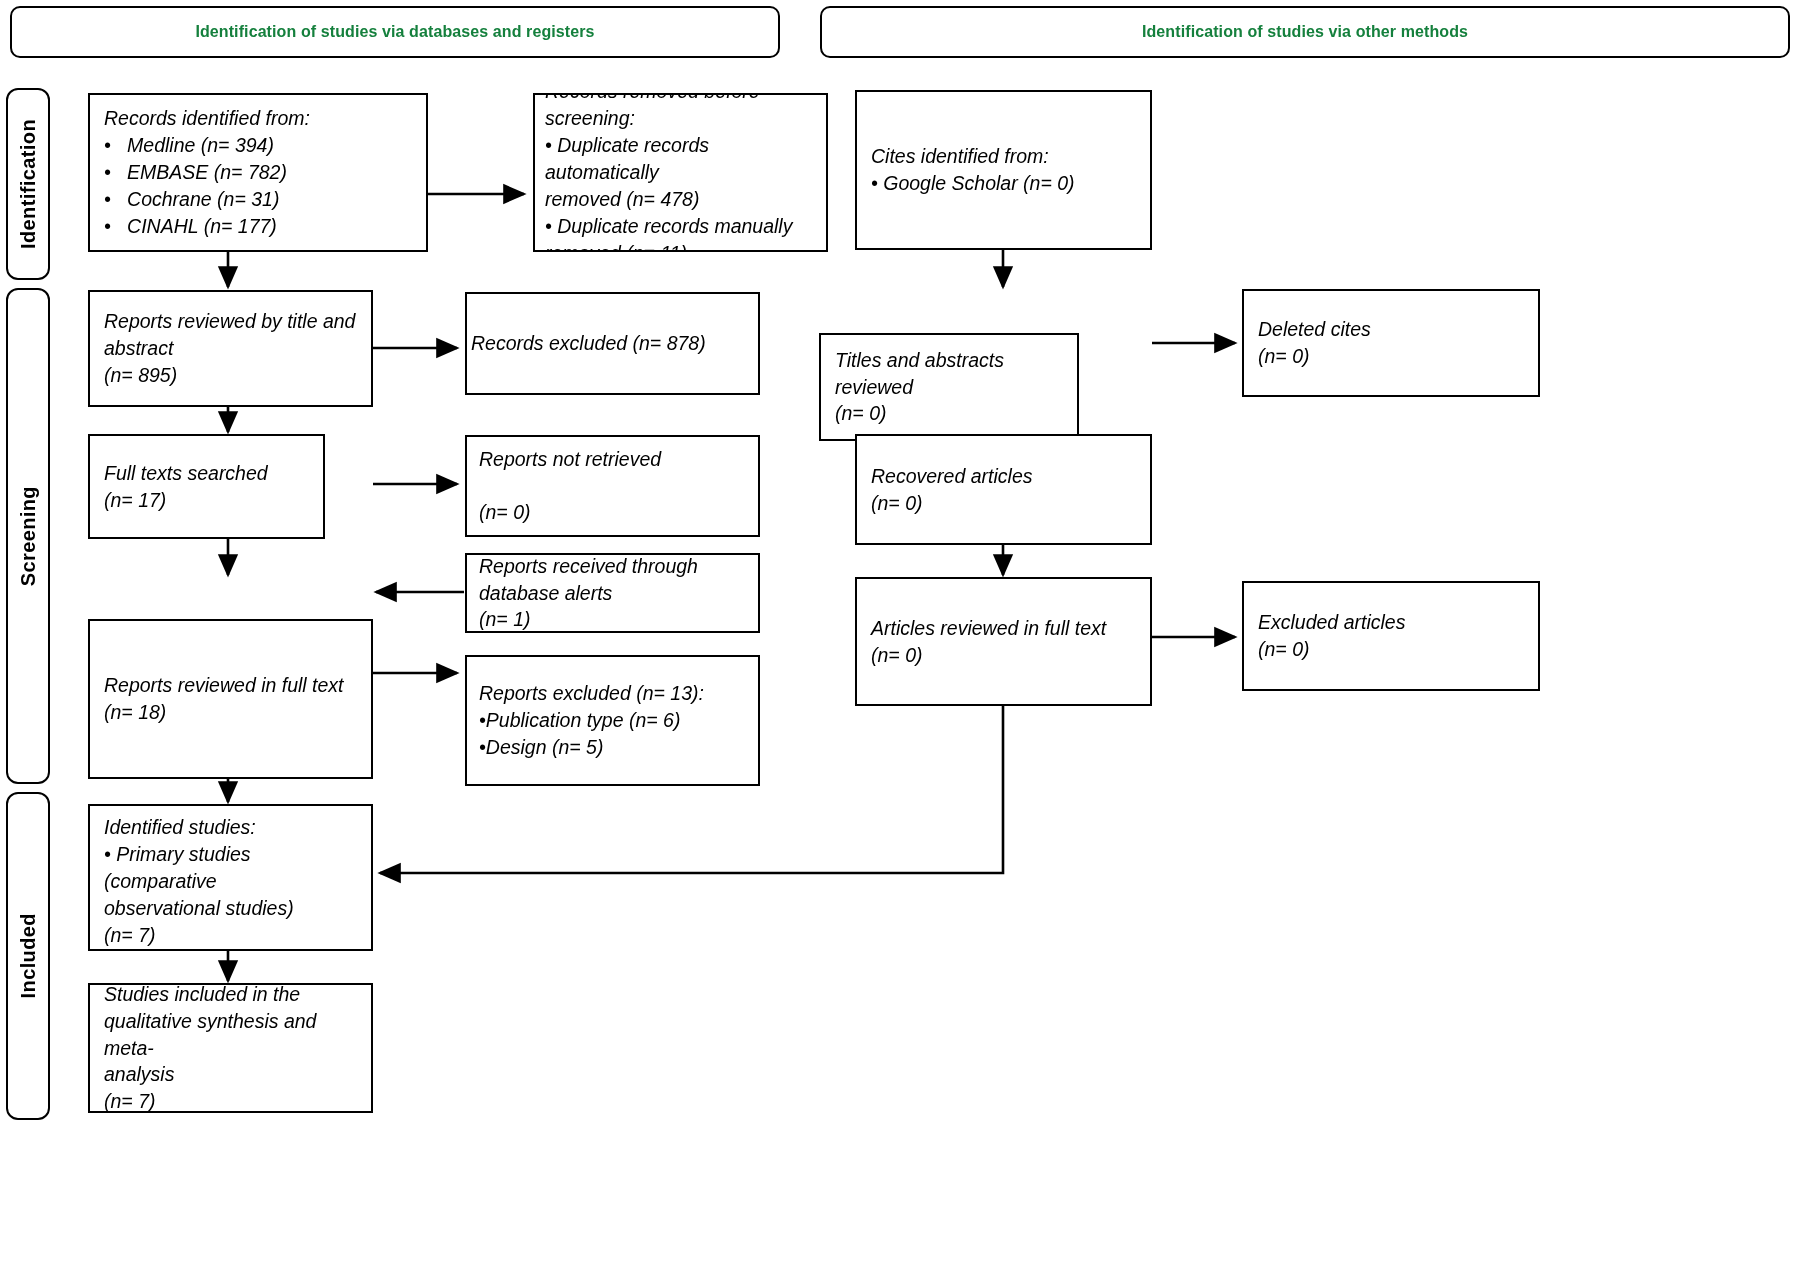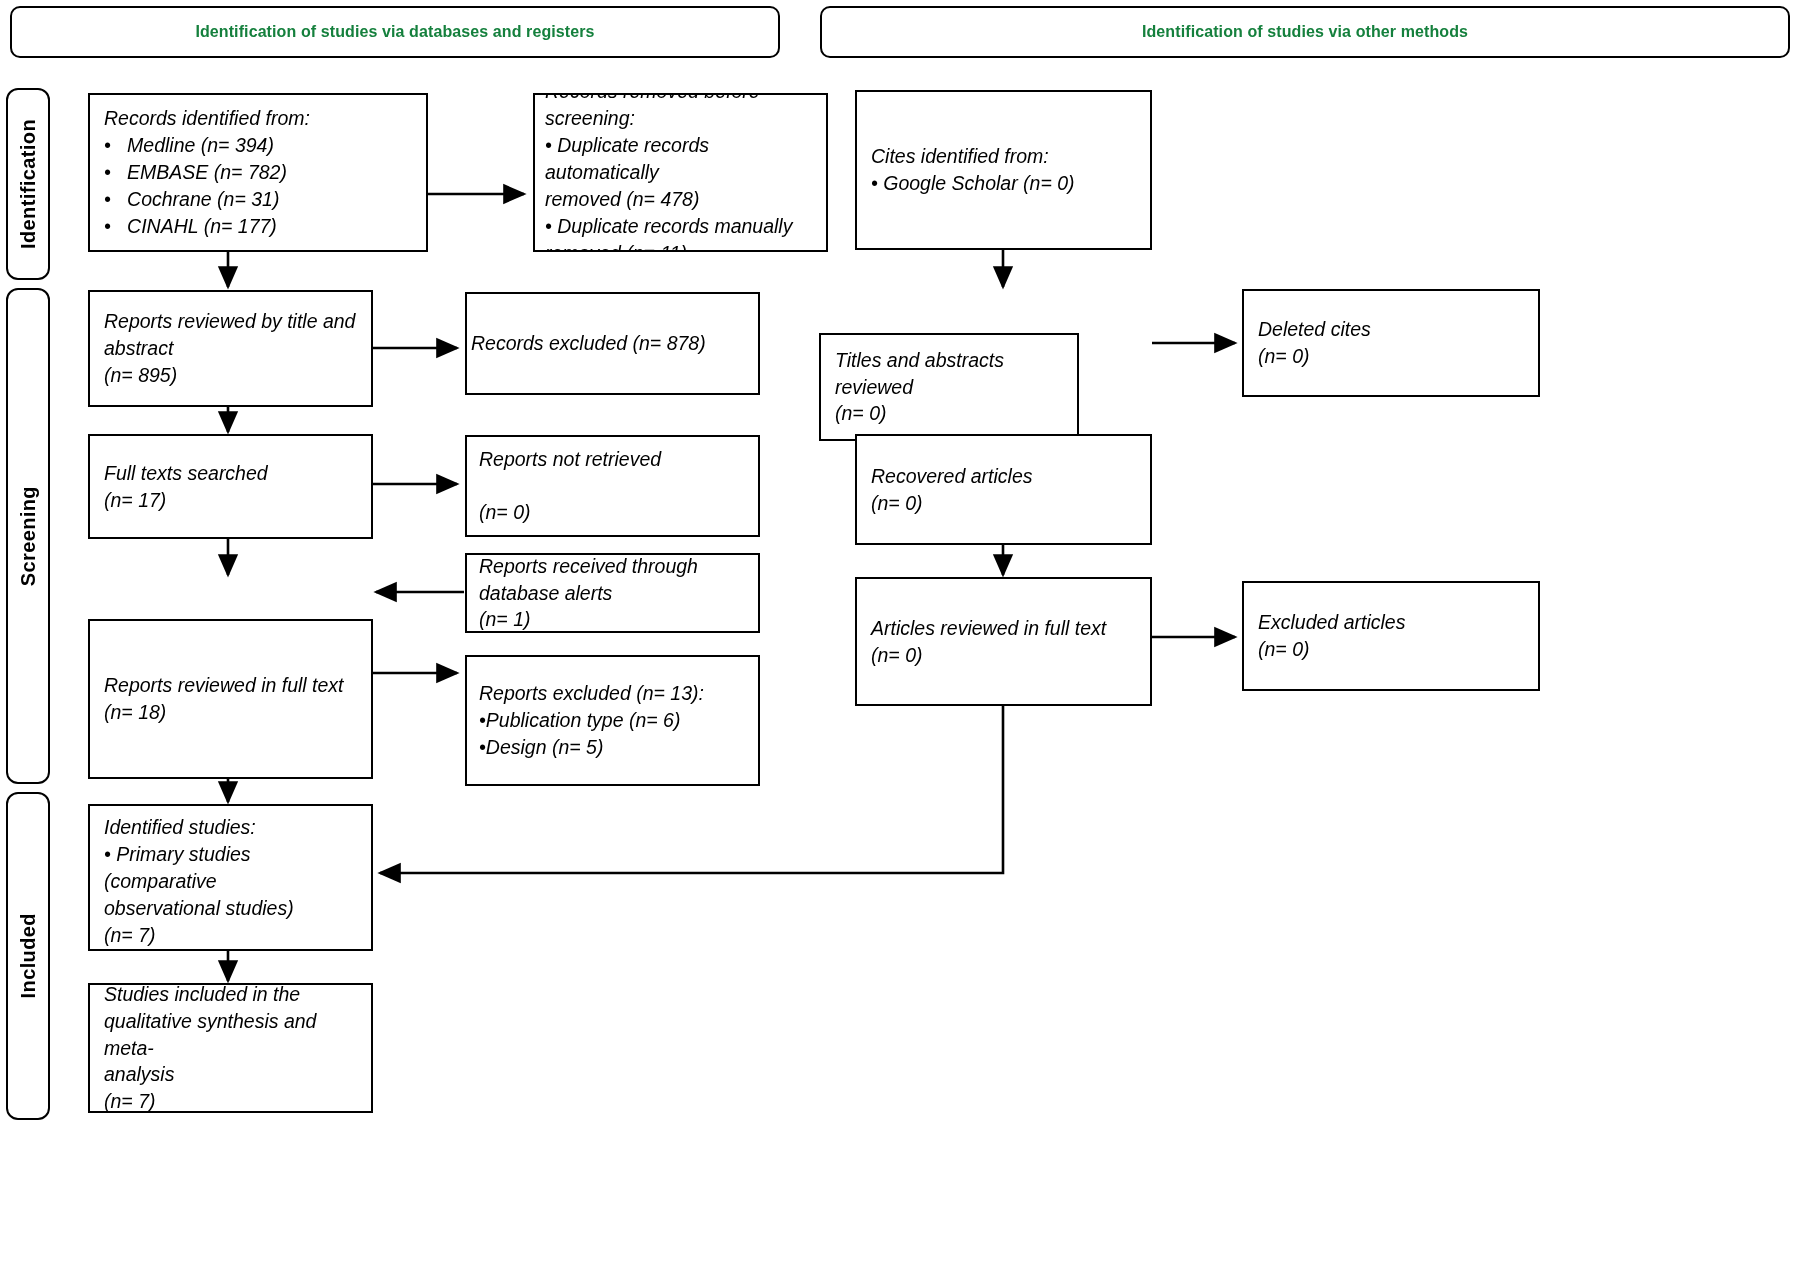--- a/index.html
+++ b/index.html
@@ -175,21 +175,21 @@
       <div class="node-line">(n= 895)</div>
     </div>
   </div>
 
   <div class="node-box" style="left:465px; top:292px; width:295px; height:103px;">
     <div class="node-inner" style="padding:0 4px;">
       <div class="node-line">Records excluded (n= 878)</div>
     </div>
   </div>
 
-  <div class="node-box" style="left:88px; top:434px; width:285px; height:105px;">
+  <div class="node-box" style="left:88px; top:434px; width:237px; height:105px;">
     <div class="node-inner">
       <div class="node-line">Full texts searched</div>
       <div class="node-line">(n= 17)</div>
     </div>
   </div>
 
   <div class="node-box" style="left:465px; top:435px; width:295px; height:102px;">
     <div class="node-inner" style="padding:0 12px;">
       <div class="node-line">Reports not retrieved</div>
       <div class="node-line">&nbsp;</div>

